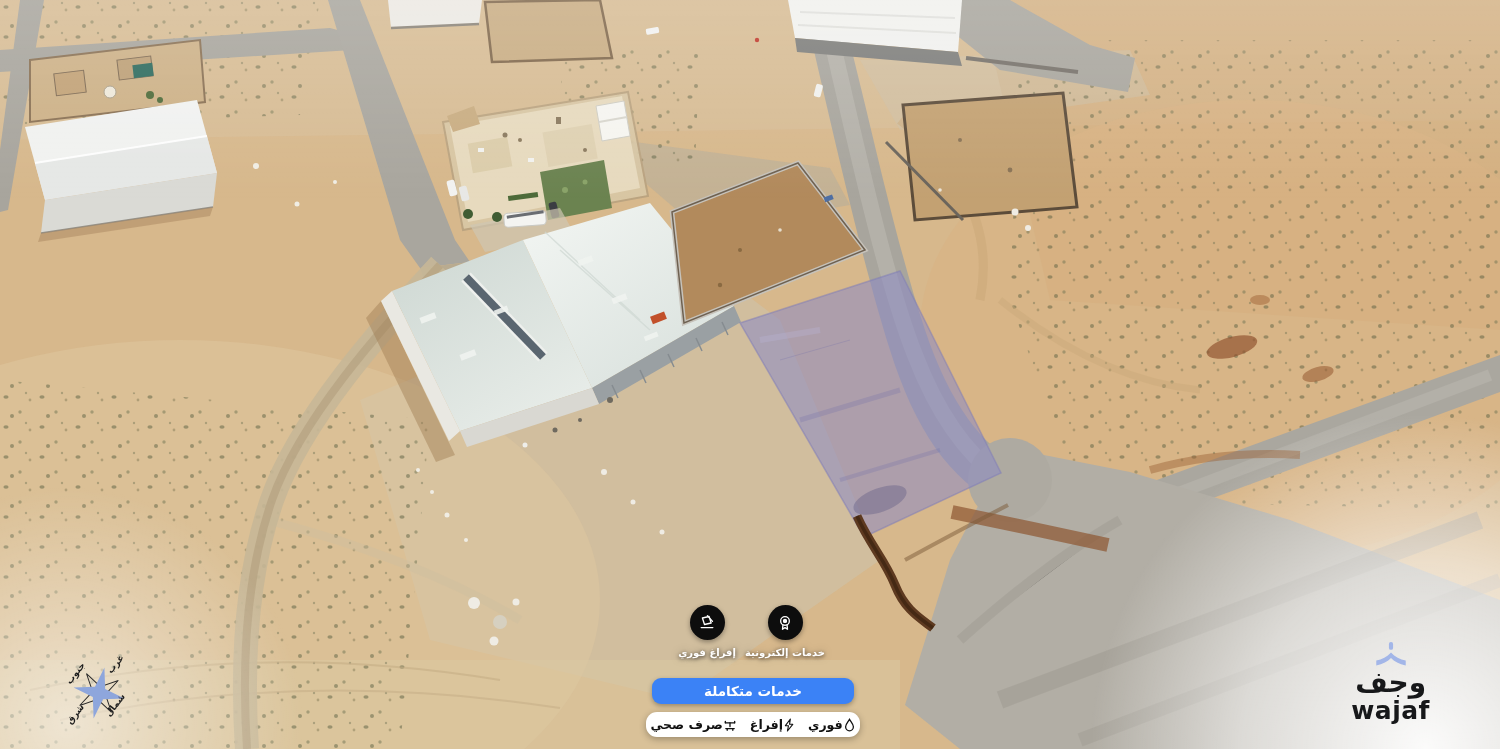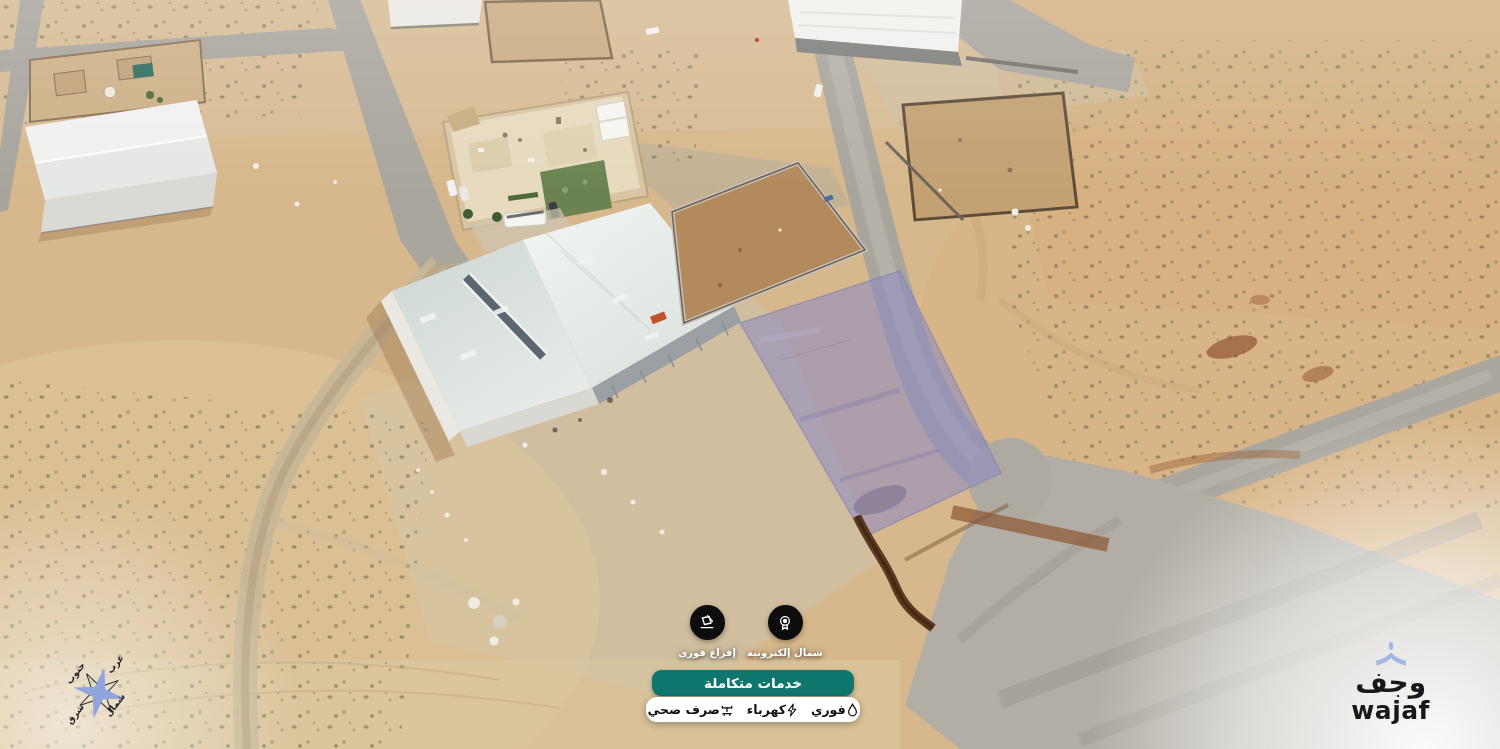--- a/index.html
+++ b/index.html
@@ -17,21 +17,21 @@
     box-shadow:0 2px 5px rgba(0,0,0,.35);
   }
   .badge .lbl{
     margin-top:7px;font-size:10px;font-weight:bold;direction:rtl;
     text-shadow:0 1px 4px rgba(0,0,0,.75),0 0 10px rgba(0,0,0,.35);
     white-space:nowrap;
   }
   
   .services{position:absolute;left:646px;top:670px;width:214px;}
   .services .title-bar{
-    width:202px;margin:0 auto;background:#0f766e;color:#fff;border-radius:9px;
+    width:202px;margin:8px auto;background:#3b82f6;color:#fff;border-radius:9px;
     height:26px;display:flex;align-items:center;justify-content:center;
     font-size:13.5px;font-weight:bold;direction:rtl;
     box-shadow:0 2px 5px rgba(0,0,0,.3);
   }
   .services .items-bar{
     margin-top:1px;background:#ffffff;border-radius:11px;height:25px;
     display:flex;align-items:center;justify-content:center;gap:13px;
     direction:rtl;box-shadow:0 2px 7px rgba(0,0,0,.3);
   }
   .svc{display:flex;align-items:center;color:#111;
@@ -297,37 +297,37 @@
   <div class="badge" style="left:730px;top:605px;">
     <div class="disc">
       <svg width="20" height="20" viewBox="0 0 24 24">
         <g stroke="#fff" stroke-width="1.6" fill="none" stroke-linecap="round" stroke-linejoin="round">
           <circle cx="12" cy="9.5" r="5.2"></circle>
           <circle cx="12" cy="9.5" r="1.8" fill="#fff"></circle>
           <path d="M 9.6,14 L 9,19.5 L 12,17.6 L 15,19.5 L 14.4,14"></path>
         </g>
       </svg>
     </div>
-    <div class="lbl">شمال إلكترونية</div>
+    <div class="lbl">خدمات إلكترونية</div>
   </div>
 
   <div class="services">
     <div class="title-bar">خدمات متكاملة</div>
     <div class="items-bar">
       <span class="svc">
         <svg width="13" height="14" viewBox="0 0 15 16">
           <path d="M 7.5,1.5 C 5.5,4.8 3,7.4 3,10 a 4.5,4.7 0 0 0 9,0 C 12,7.4 9.5,4.8 7.5,1.5 Z" fill="none" stroke="#111" stroke-width="1.5"></path>
         </svg>
         <span>فوري</span>
       </span>
       <span class="svc">
         <svg width="12" height="14" viewBox="0 0 14 16">
           <path d="M 8.6,1 L 2.8,8.8 H 6.4 L 5.2,15 L 11.4,7.2 H 7.6 Z" fill="none" stroke="#111" stroke-width="1.3" stroke-linejoin="round"></path>
         </svg>
-        <span>كهرباء</span>
+        <span>إفراغ</span>
       </span>
       <span class="svc">
         <svg width="14" height="14" viewBox="0 0 15 15">
           <g stroke="#111" stroke-width="1.4" fill="none" stroke-linecap="round">
             <path d="M 2.5,3.6 V 5.2 M 12.5,3.6 V 5.2"></path>
             <path d="M 2.5,5.2 H 12.5"></path>
             <path d="M 7.5,5.2 V 9.2"></path>
             <path d="M 3,11.3 H 12"></path>
             <path d="M 4.5,11.3 V 13.2 M 10.5,11.3 V 13.2"></path>
           </g>

